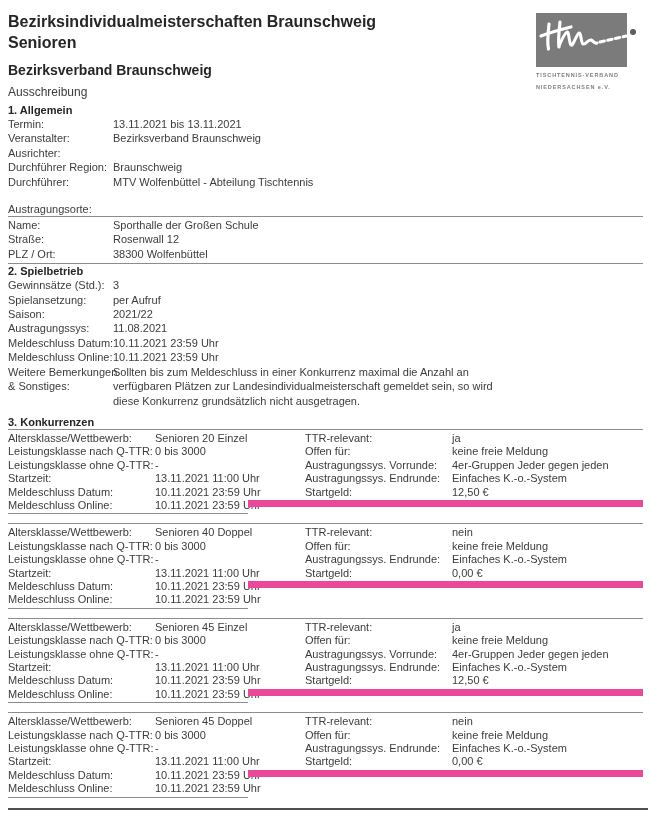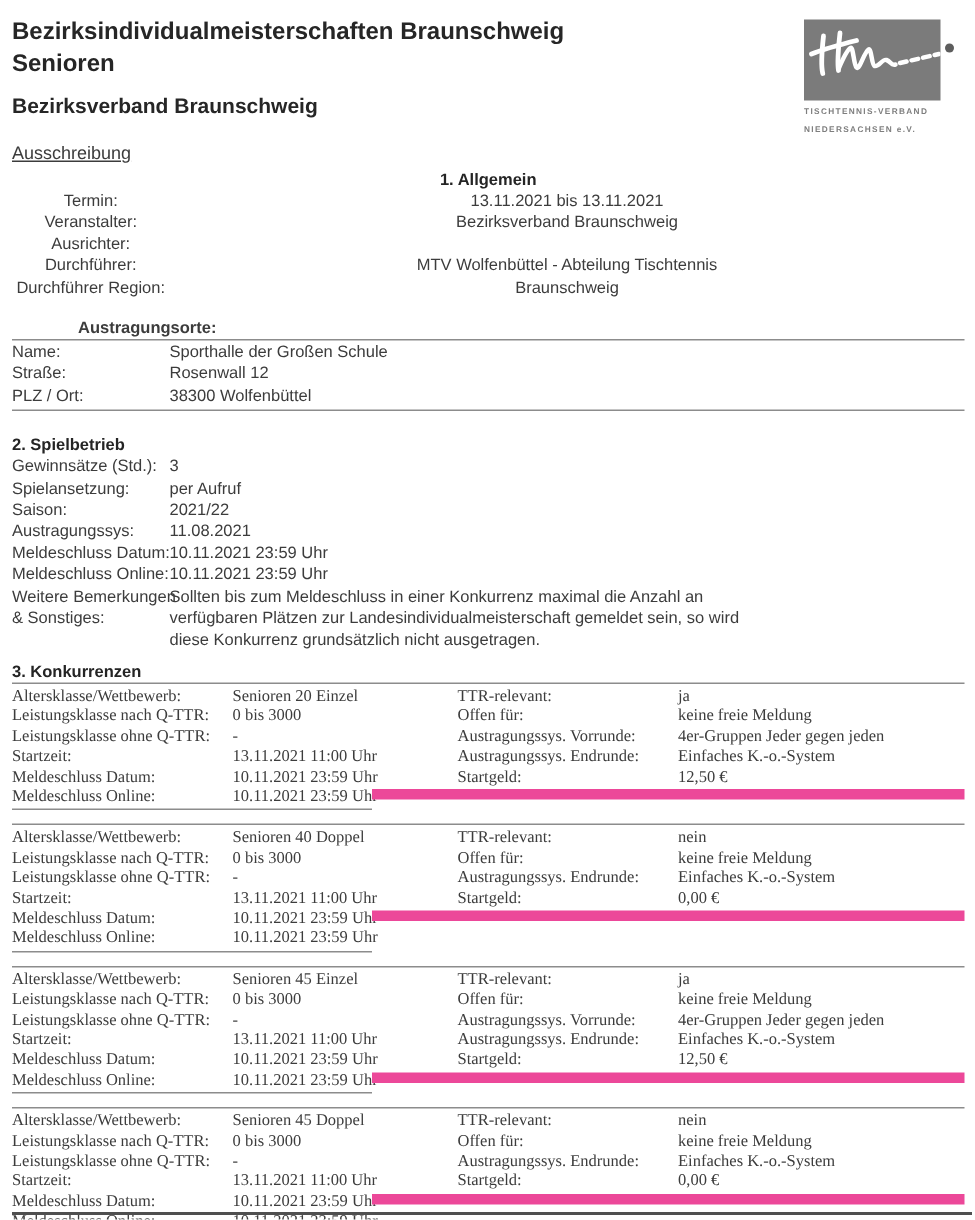--- a/index.html
+++ b/index.html
@@ -13,54 +13,54 @@
 
   
   .title {
     font-size:16px; line-height:21px; font-weight:bold; color:#262626;
     white-space:pre-line; margin-top:5px; width:440px;
   }
   .subtitle {
     font-size:14px; line-height:18px; font-weight:bold; color:#262626;
     margin-top:8px;
   }
-  .doctype { font-size:12px; line-height:14px; margin-top:16px; color:#3c3c3c;text-decoration:underline; }
+  .doctype { font-size:12px; line-height:14px; margin-top:6px; color:#3c3c3c; }
 
   
   .logo { position:absolute; top:13px; right:19px; width:95px; }
   .logo-box { position:relative; width:91px; height:54px; background:#7b7b7b; }
   .logo-box svg { display:block; width:91px; height:54px; }
   .logo-dot {
     position:absolute; right:-9px; top:16px; width:6px; height:6px;
     border-radius:50%; background:#5d5d5d;
   }
   .logo-caption {
     margin-top:4px; font-size:5.5px; line-height:8px; letter-spacing:0.9px;
     color:#7e7e7e; white-space:pre; font-weight:bold;
   }
 
   
   .sec-heading { font-weight:bold; color:#242424; font-size:11px; line-height:14px; }
-  .plain-heading { font-weight:bold; color:#3c3c3c; font-size:11px; line-height:14px;margin-left:44px; }
+  .plain-heading { font-weight:normal; color:#3c3c3c; font-size:11px; line-height:14px; }
   .rows .row { display:grid; grid-template-columns:105px 1fr; line-height:14.4px; }
   .rows .lbl, .rows .val { white-space:pre; }
   .rows .val { white-space:pre-line; }
 
   .rule { border-top:1px solid #8c8c8c; width:635px; }
 
   
-  .sec-allgemein  { margin-top:4px;text-align:center; }
+  .sec-allgemein  { margin-top:4px; }
   .sec-venue      { margin-top:13px; }
-  .sec-spiel      { margin-top:16px; }
+  .sec-spiel      { margin-top:0; }
   .sec-konk       { margin-top:7px; }
   .venue-rows { padding:1px 0 2px; }
 
   
   .konk-block { display:flex; align-items:flex-start; border-top:1px solid #8c8c8c;
-                width:635px; margin-bottom:9px;font-family:Liberation Serif, serif; }
+                width:635px; margin-bottom:9px; }
   .konk-cell-left  { width:240px; border-bottom:1px solid #8c8c8c; padding:2px 0 1px; }
   .konk-cell-right { flex:1;      border-bottom:7px solid #ec4899; padding:2px 0 1px 57px; }
   .konk-row { display:grid; grid-template-columns:147px 1fr; line-height:13.4px; }
   .konk-row .lbl, .konk-row .val { white-space:pre; }
 
   .page-bottom-rule {
     position:absolute; left:8px; top:808px; width:640px; height:2px; background:#4f4f4f;
   }
 </style>
 </head>
@@ -100,27 +100,27 @@
         <div class="row">
           <span class="lbl">Veranstalter:</span>
           <span class="val">Bezirksverband Braunschweig</span>
         </div>
 
         <div class="row">
           <span class="lbl">Ausrichter:</span>
         </div>
 
         <div class="row">
+          <span class="lbl">Durchführer Region:</span>
+          <span class="val">Braunschweig</span>
+        </div>
+
+        <div class="row">
           <span class="lbl">Durchführer:</span>
           <span class="val">MTV Wolfenbüttel - Abteilung Tischtennis</span>
-        </div>
-
-        <div class="row">
-          <span class="lbl">Durchführer Region:</span>
-          <span class="val">Braunschweig</span>
         </div>
       </div>
   </div>
 
   <div class="sec-venue">
     <div class="plain-heading">Austragungsorte:</div>
     <div class="rule"></div>
     <div class="rows venue-rows">
 
         <div class="row">

